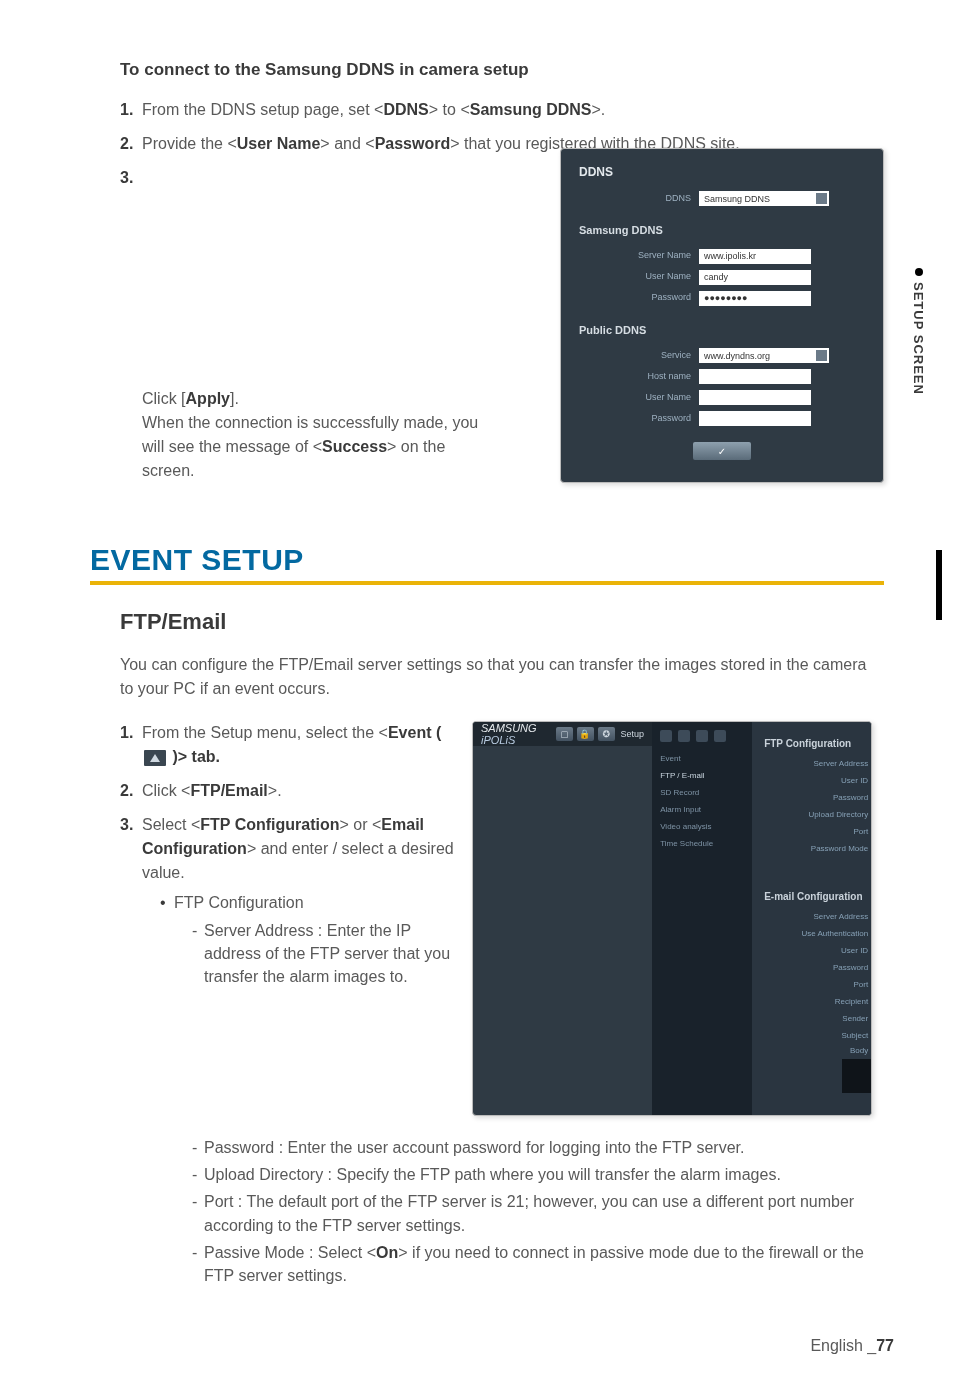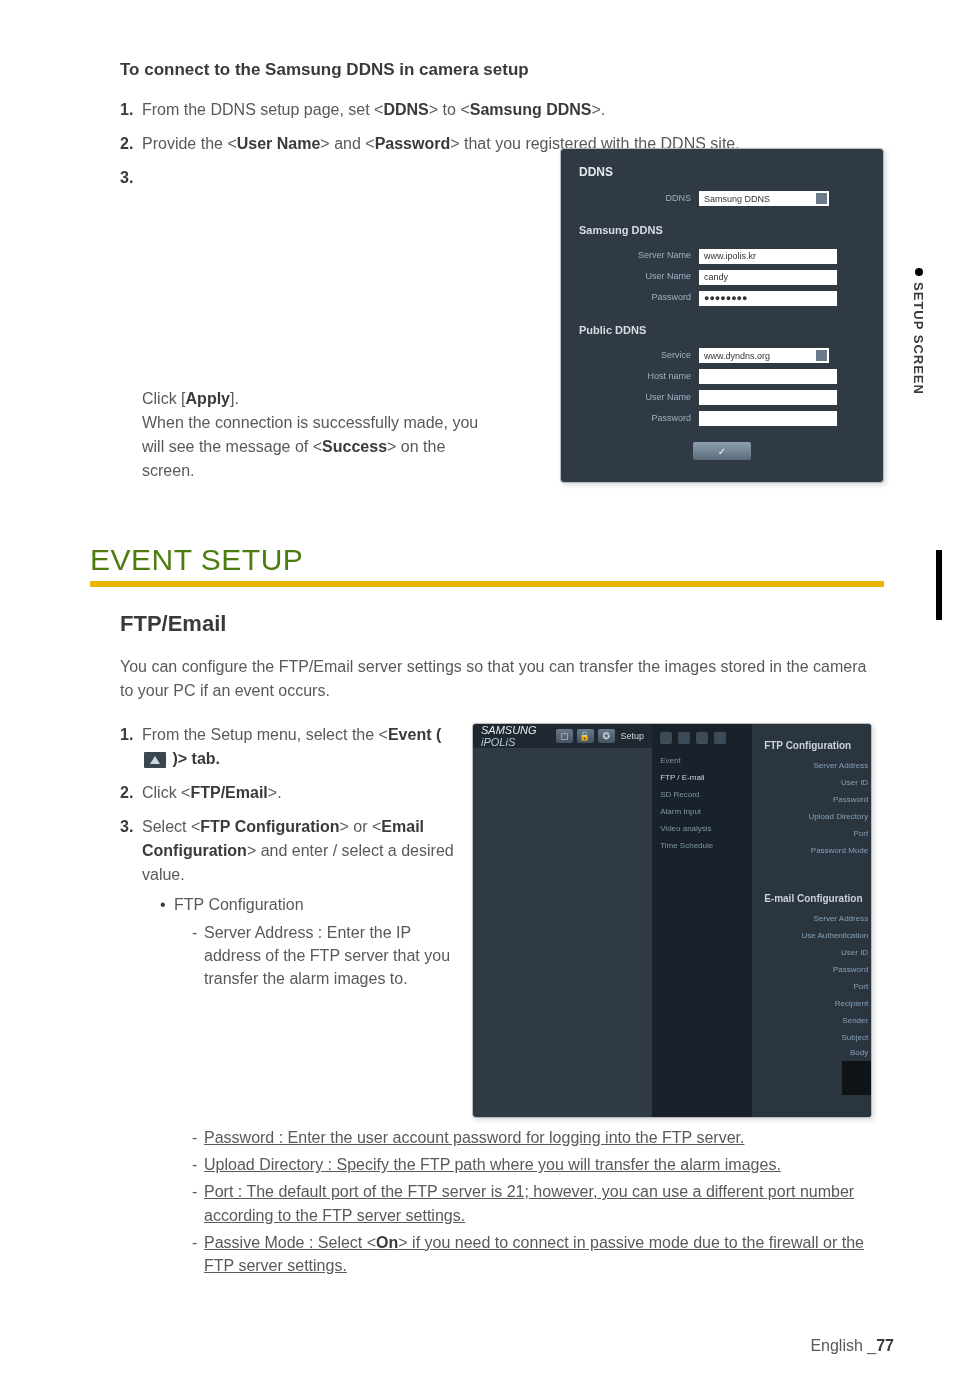--- a/index.html
+++ b/index.html
@@ -70,21 +70,21 @@
     align-items: center;
     margin-bottom: 6px;
     font-size: 10px;
   }
   .shot-row .lab { width: 120px; text-align: right; padding-right: 8px; color: #9eb1c1; font-size: 9px; }
   .shot-row .fld {
     background: #fff;
     color: #333;
     font-size: 9px;
     padding: 2px 5px;
-    width: 138px;
+    width: 112px;
     height: 15px;
     line-height: 11px;
   }
   .shot-row .sel {
     background: #fff;
     color: #333;
     font-size: 9px;
     padding: 2px 5px;
     width: 130px;
     height: 15px;
@@ -134,25 +134,25 @@
     position: absolute;
     right: 12px;
     top: 550px;
     width: 6px; height: 70px;
     background: #000;
   }
 
   
   .h1 {
     font-size: 30px;
-    color: #4d7c0f;
-    font-weight: 400;
+    color: #0369a1;
+    font-weight: 700;
     letter-spacing: 0.5px;
     margin: 60px 0 0 0;
-    border-bottom: 6px solid #eab308;
+    border-bottom: 4px solid #eab308;
     padding-bottom: 4px;
     font-family: Arial, sans-serif;
   }
   .h2 {
     font-size: 22px;
     font-weight: bold;
     color: #3a3a3a;
     margin: 24px 0 18px 30px;
   }
   .para {
@@ -479,21 +479,21 @@
           <div class="frow">
               <div class="flab">Body</div>
             </div>
           <div class="bodyarea"></div>
           <div class="applybtn">✓</div>
         </div>
       </div>
     </div>
   </div>
 
-  <ul class="dash-list wide" style="margin-left:30px; margin-top:8px;text-decoration:underline;">
+  <ul class="dash-list wide" style="margin-left:30px; margin-top:20px;">
     <li>Password : Enter the user account password for logging into the FTP server.</li>
     <li>Upload Directory : Specify the FTP path where you will transfer the alarm images.</li>
     <li>Port : The default port of the FTP server is 21; however, you can use a different port number according to the FTP server settings.</li>
     <li>
       <span id="passive-line">Passive Mode : Select &lt;<span class="bold">On</span>&gt; if you need to connect in passive mode due to the firewall or the FTP server settings.</span>
     </li>
   </ul>
 
   <div class="footer">
     <span>English _</span><span class="pn">77</span>

